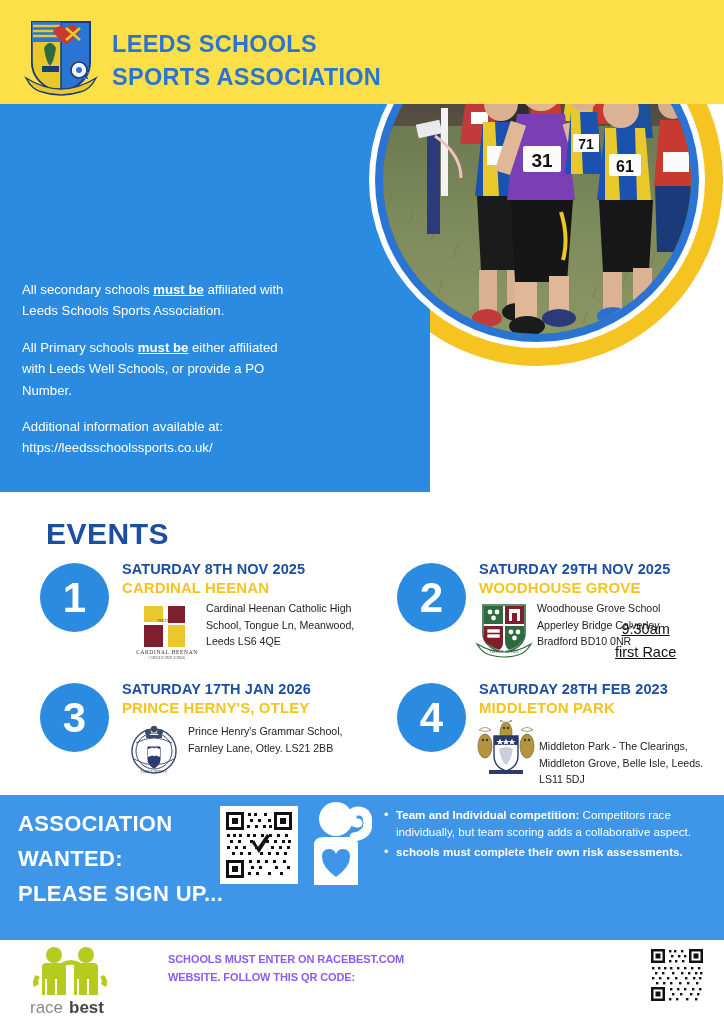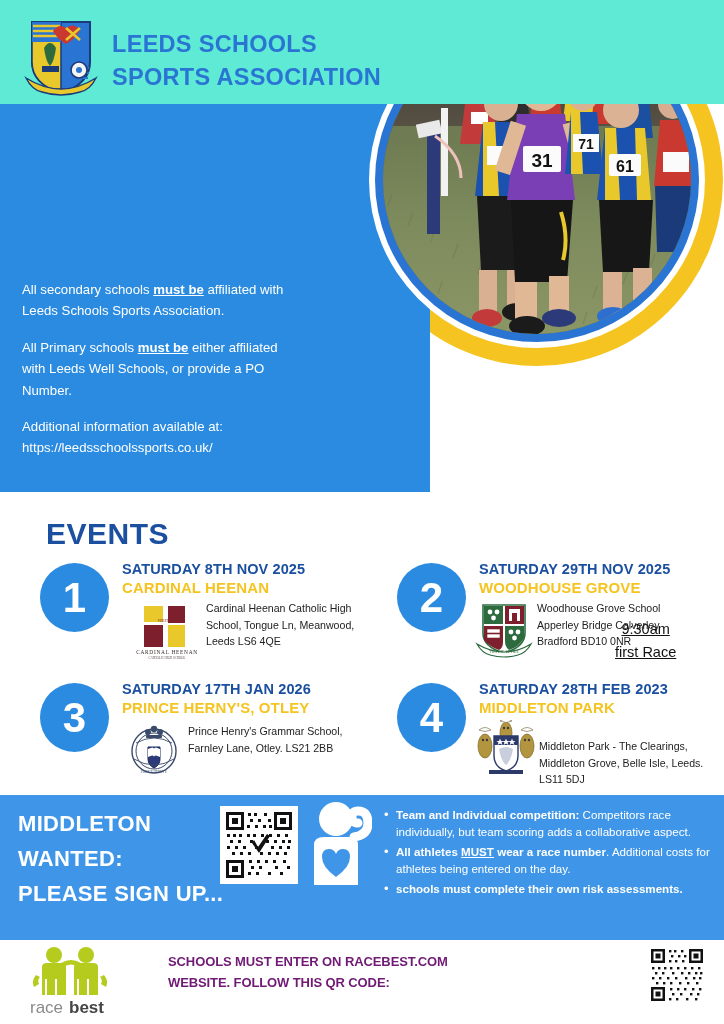--- a/index.html
+++ b/index.html
@@ -13,21 +13,21 @@
     position: relative;
     width: 724px; height: 1024px;
     background: #ffffff;
     overflow: hidden;
   }
 
   
   .header {
     position: absolute; top: 0; left: 0;
     width: 724px; height: 104px;
-    background: #5eead4;
+    background: #fde047;
     z-index: 6;
     text-decoration: underline;
   }
   .crest-lssa {
     position: absolute; left: 22px; top: 16px;
     width: 78px; height: 80px;
   }
   .org-title {
     position: absolute; left: 112px; top: 28px;
     color: #2a74d4;
@@ -217,21 +217,21 @@
     left: 0; top: 940px;
     width: 724px; height: 84px;
     background: #ffffff;
   }
   .footer-logo {
     position: absolute; left: 28px; top: 5px;
     width: 92px; height: 72px;
   }
   .footer-text {
     position: absolute; left: 168px; top: 11px;
-    font-size: 13px; font-weight: 800; color: #701a75;
+    font-size: 11px; font-weight: 800; color: #8b5cf6;
     line-height: 1.62; letter-spacing: -.1px;
   }
   .footer-text div { white-space: nowrap; }
   .footer-qr {
     position: absolute; left: 650px; top: 8px;
     width: 54px; height: 54px;
   }
   .blue-rule {
     position: absolute; left: 0; top: 936px; width: 724px; height: 4px;
     background: #3f96e8;
@@ -510,21 +510,21 @@
           <path d="M24 29 q7 -4 14 0 q-2 12 -7 16 q-5 -4 -7 -16z" fill="#9aa5c0" opacity=".55"></path>
           <rect x="14" y="50" width="34" height="4" fill="#2c3a6a"></rect>
         </svg>
       </div>
       <div class="ev-addr">Middleton Park - The Clearings, Middleton Grove, Belle Isle, Leeds. LS11 5DJ</div>
     </div>
   </div>
 
   <div class="volunteers">
     <div class="vol-title">
-      <div>MIDDLETON</div>
+      <div>ASSOCIATION</div>
       <div>WANTED:</div>
       <div>PLEASE SIGN UP...</div>
     </div>
 
     <div class="vol-qr">
       <svg width="70" height="70" viewBox="0 0 70 70">
         <rect width="70" height="70" fill="#fff"></rect>
         <g fill="#111">
           <rect x="2" y="2" width="18" height="18"></rect>
             <rect x="5" y="5" width="12" height="12" fill="#fff"></rect>
@@ -600,23 +600,20 @@
         <path d="M44 36 q14 -2 14 -14 q0 -12 -10 -12 q-6 0 -6 6 q0 6 6 6" fill="none" stroke="#fff" stroke-width="9" stroke-linecap="round"></path>
         <path d="M26 76 q-14 -10 -14 -20 q0 -8 7 -8 q5 0 7 5 q2 -5 7 -5 q7 0 7 8 q0 10 -14 20z" fill="#3f96e8"></path>
       </svg>
     </div>
 
     <ul class="vol-bullets">
       <li>
         <b>Team and Individual competition:</b><span> Competitors race individually, but team scoring adds a collaborative aspect.</span>
       </li>
       <li>
-        <b>All athletes </b><u>MUST</u><b> wear a race number</b><span>. Additional costs for athletes being entered on the day.</span>
-      </li>
-      <li>
         <b>schools must complete their own risk assessments.</b>
       </li>
     </ul>
   </div>
 
   <div class="blue-rule"></div>
 
   <div class="footer">
     <div class="footer-logo">
       <svg width="92" height="72" viewBox="0 0 92 72">

